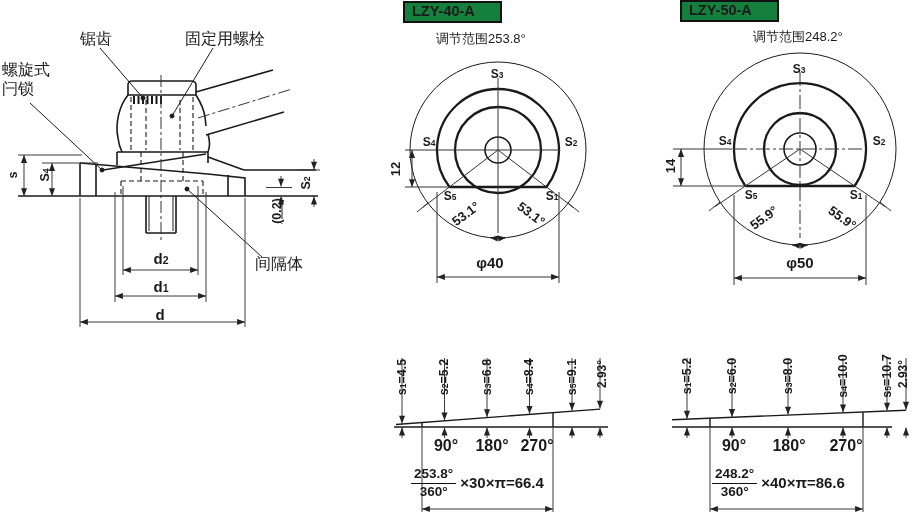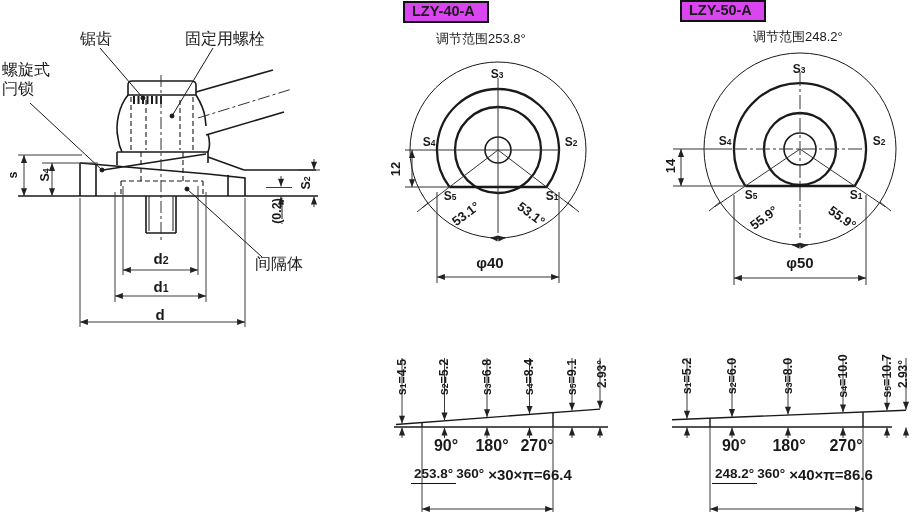--- a/index.html
+++ b/index.html
@@ -6,23 +6,23 @@
   #canvas{position:relative;width:918px;height:515px;background:#fff;overflow:hidden;
           font-family:"Liberation Sans","DejaVu Sans",sans-serif;color:#1a1a1a}
   #canvas svg{position:absolute;overflow:visible}
   .lbl{position:absolute;white-space:pre-line;line-height:1.2;color:#1a1a1a}
   .c{transform:translate(-50%,-50%)}
   .r90{transform:translate(-50%,-50%) rotate(-90deg);white-space:nowrap}
   .bold{font-weight:bold}
   .f12{font-size:12px}.f125{font-size:12.5px}.f13{font-size:13px}.f14{font-size:16px}.f15{font-size:15px}
   .ul{text-decoration:underline}
   sub{font-size:70%;vertical-align:-16%;line-height:0}
-  .title-box{position:absolute;border:2px solid #111;padding:0 12px 2px 7px;font-weight:bold;font-size:14.5px;background:#d946ef;white-space:nowrap}
+  .title-box{position:absolute;border:2px solid #111;padding:0 25px 2px 7px;font-weight:bold;font-size:14.5px;background:#15803d;white-space:nowrap}
   .formula{position:absolute;display:flex;align-items:center;gap:4px;font-weight:bold;font-size:15px;white-space:nowrap}
-  .frac{display:inline-flex;flex-direction:row;align-items:flex-start;font-size:13.5px;line-height:1.18}
+  .frac{display:inline-flex;flex-direction:column;align-items:center;font-size:13.5px;line-height:1.18}
   .frac .num{border-bottom:1.6px solid #111;padding:0 3px 1px 3px}
 </style>
 </head>
 <body>
 
 <div id="canvas">
 
   <svg style="left:0;top:0" width="370" height="345" viewBox="0 0 370 345">
     <defs>
       <marker id="arr" viewBox="0 0 10 8" refX="9.5" refY="4" markerWidth="9" markerHeight="7" orient="auto-start-reverse">

